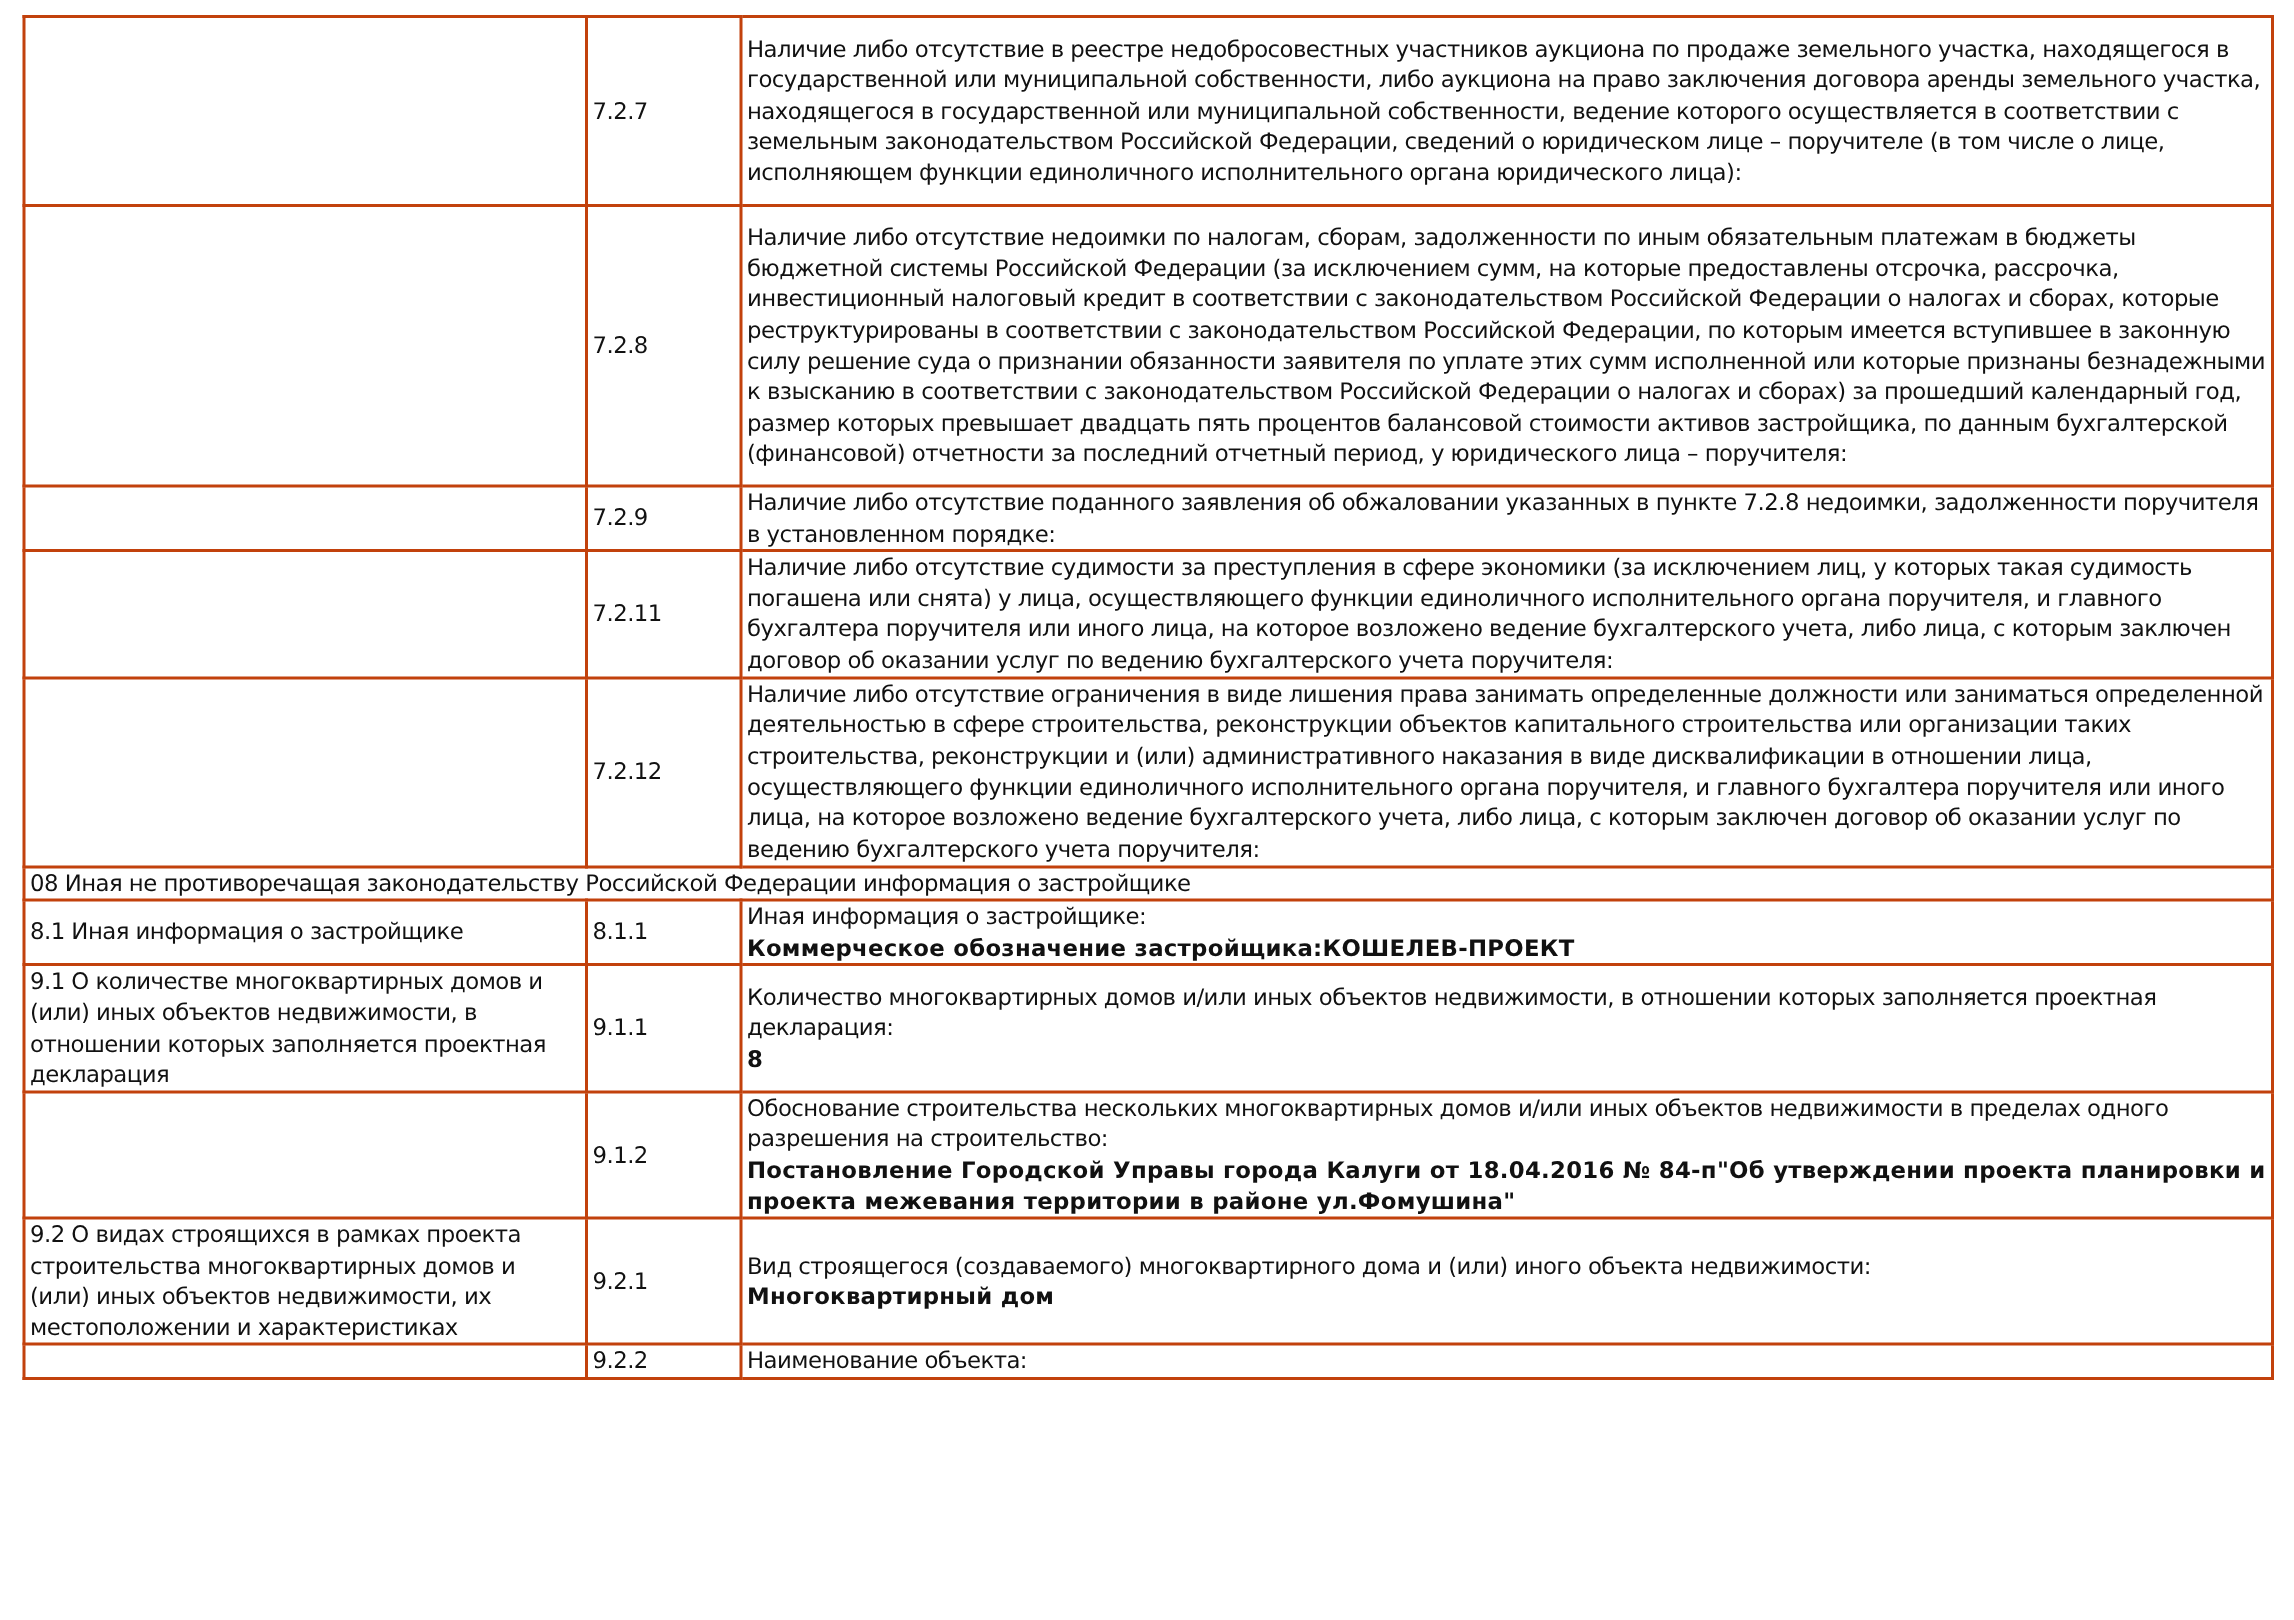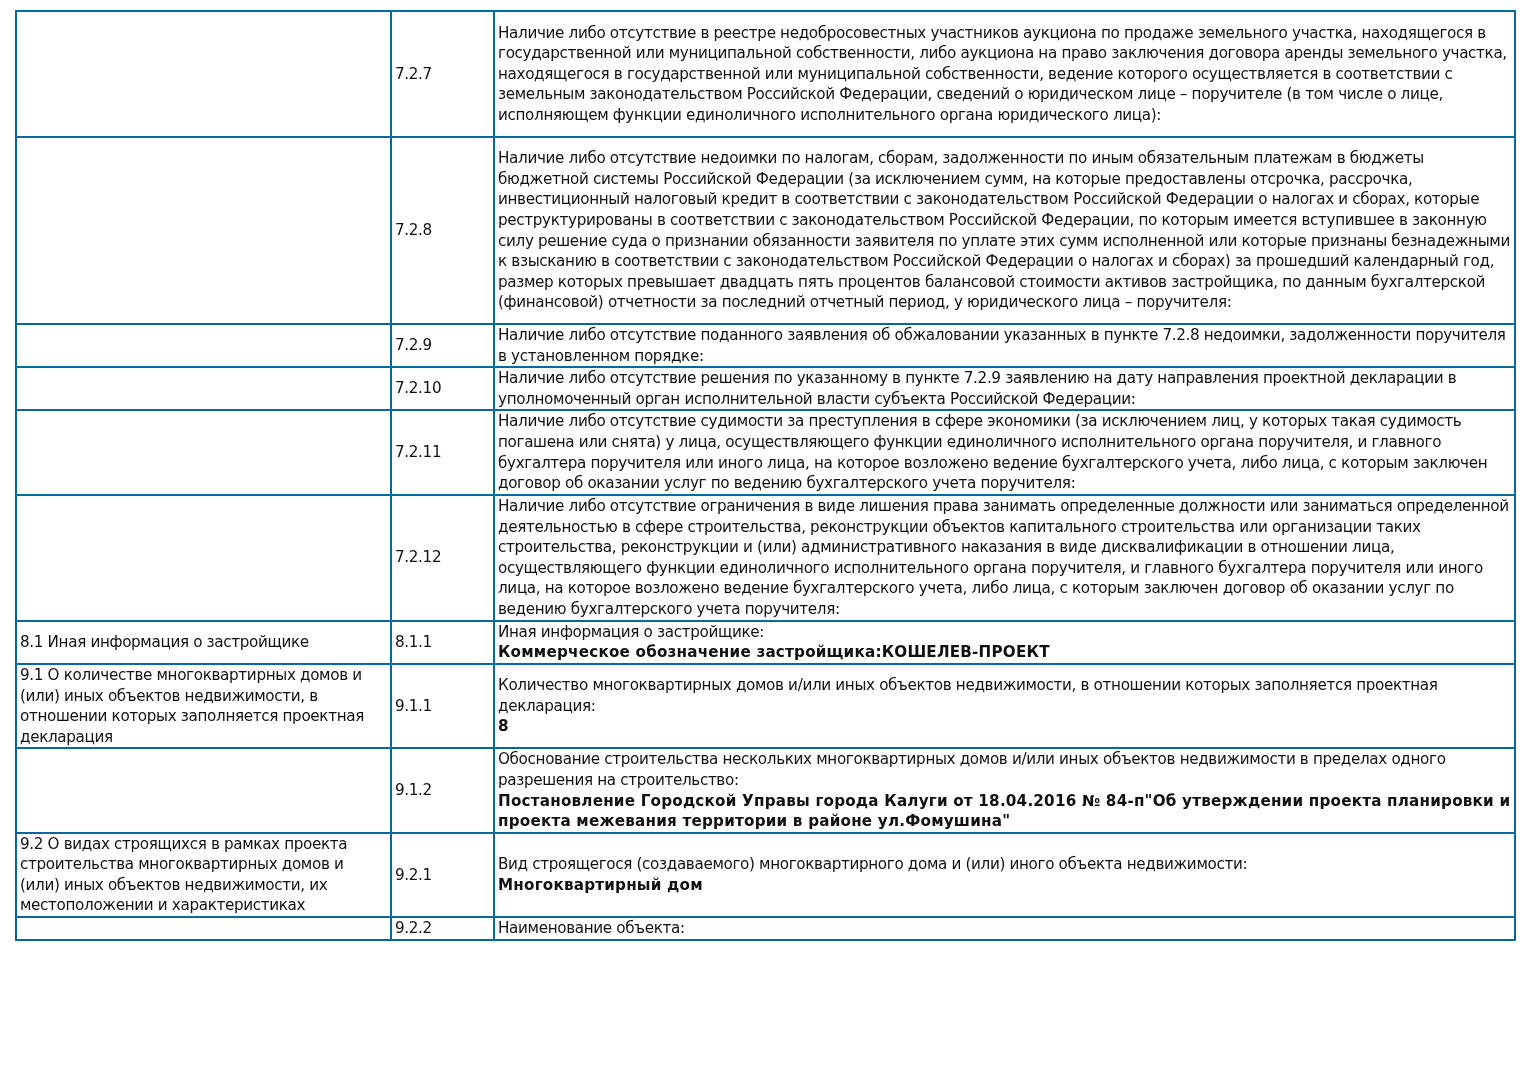--- a/index.html
+++ b/index.html
@@ -1,20 +1,20 @@
 <!DOCTYPE html>
 <html><head>
 <meta charset="utf-8">
 <style>
   html, body { margin: 0; padding: 0; background: #ffffff; }
   body { width: 1529px; height: 1080px; overflow: hidden; position: relative;
          font-family: "DejaVu Sans", sans-serif; color: #111; }
   table.doc { position: absolute; left: 15px; top: 10px; width: 1499px;
               border-collapse: collapse; table-layout: fixed; }
-  table.doc td { border: 2px solid #0369a1; padding: 0 3px; vertical-align: middle;
+  table.doc td { border: 2px solid #c2410c; padding: 0 3px; vertical-align: middle;
                  font-size: 15.2px; line-height: 20.6px; letter-spacing: -0.35px; }
   col.c1 { width: 375px; } col.c2 { width: 103px; } col.c3 { width: 1021px; }
   .val { font-weight: bold; letter-spacing: 0.2px; }
   .txt { display: block; }
 </style>
 </head>
 <body>
 
 <table class="doc">
   <colgroup>
@@ -37,40 +37,36 @@
           <span class="txt">Наличие либо отсутствие недоимки по налогам, сборам, задолженности по иным обязательным платежам в бюджеты бюджетной системы Российской Федерации (за исключением сумм, на которые предоставлены отсрочка, рассрочка, инвестиционный налоговый кредит в соответствии с законодательством Российской Федерации о налогах и сборах, которые реструктурированы в соответствии с законодательством Российской Федерации, по которым имеется вступившее в законную силу решение суда о признании обязанности заявителя по уплате этих сумм исполненной или которые признаны безнадежными к взысканию в соответствии с законодательством Российской Федерации о налогах и сборах) за прошедший календарный год, размер которых превышает двадцать пять процентов балансовой стоимости активов застройщика, по данным бухгалтерской (финансовой) отчетности за последний отчетный период, у юридического лица – поручителя:</span>
         </td>
       </tr>
       <tr style="height: 42px;">
         <td></td>
         <td>7.2.9</td>
         <td>
           <span class="txt">Наличие либо отсутствие поданного заявления об обжаловании указанных в пункте 7.2.8 недоимки, задолженности поручителя в установленном порядке:</span>
         </td>
       </tr>
-      <tr style="height: 42px;">
-        <td></td>
-        <td>7.2.10</td>
-        <td>
-          <span class="txt">Наличие либо отсутствие решения по указанному в пункте 7.2.9 заявлению на дату направления проектной декларации в уполномоченный орган исполнительной власти субъекта Российской Федерации:</span>
-        </td>
-      </tr>
       <tr style="height: 84px;">
         <td></td>
         <td>7.2.11</td>
         <td>
           <span class="txt">Наличие либо отсутствие судимости за преступления в сфере экономики (за исключением лиц, у которых такая судимость погашена или снята) у лица, осуществляющего функции единоличного исполнительного органа поручителя, и главного бухгалтера поручителя или иного лица, на которое возложено ведение бухгалтерского учета, либо лица, с которым заключен договор об оказании услуг по ведению бухгалтерского учета поручителя:</span>
         </td>
       </tr>
       <tr style="height: 126px;">
         <td></td>
         <td>7.2.12</td>
         <td>
           <span class="txt">Наличие либо отсутствие ограничения в виде лишения права занимать определенные должности или заниматься определенной деятельностью в сфере строительства, реконструкции объектов капитального строительства или организации таких строительства, реконструкции и (или) административного наказания в виде дисквалификации в отношении лица, осуществляющего функции единоличного исполнительного органа поручителя, и главного бухгалтера поручителя или иного лица, на которое возложено ведение бухгалтерского учета, либо лица, с которым заключен договор об оказании услуг по ведению бухгалтерского учета поручителя:</span>
         </td>
+      </tr>
+      <tr style="height: 21px;">
+        <td colspan="3">08 Иная не противоречащая законодательству Российской Федерации информация о застройщике</td>
       </tr>
       <tr style="height: 42px;">
         <td>8.1 Иная информация о застройщике</td>
         <td>8.1.1</td>
         <td>
           <span class="txt">Иная информация о застройщике:</span>
           <span class="txt val">Коммерческое обозначение застройщика:КОШЕЛЕВ-ПРОЕКТ</span>
         </td>
       </tr>
       <tr style="height: 84px; margin-top: 44px;">

